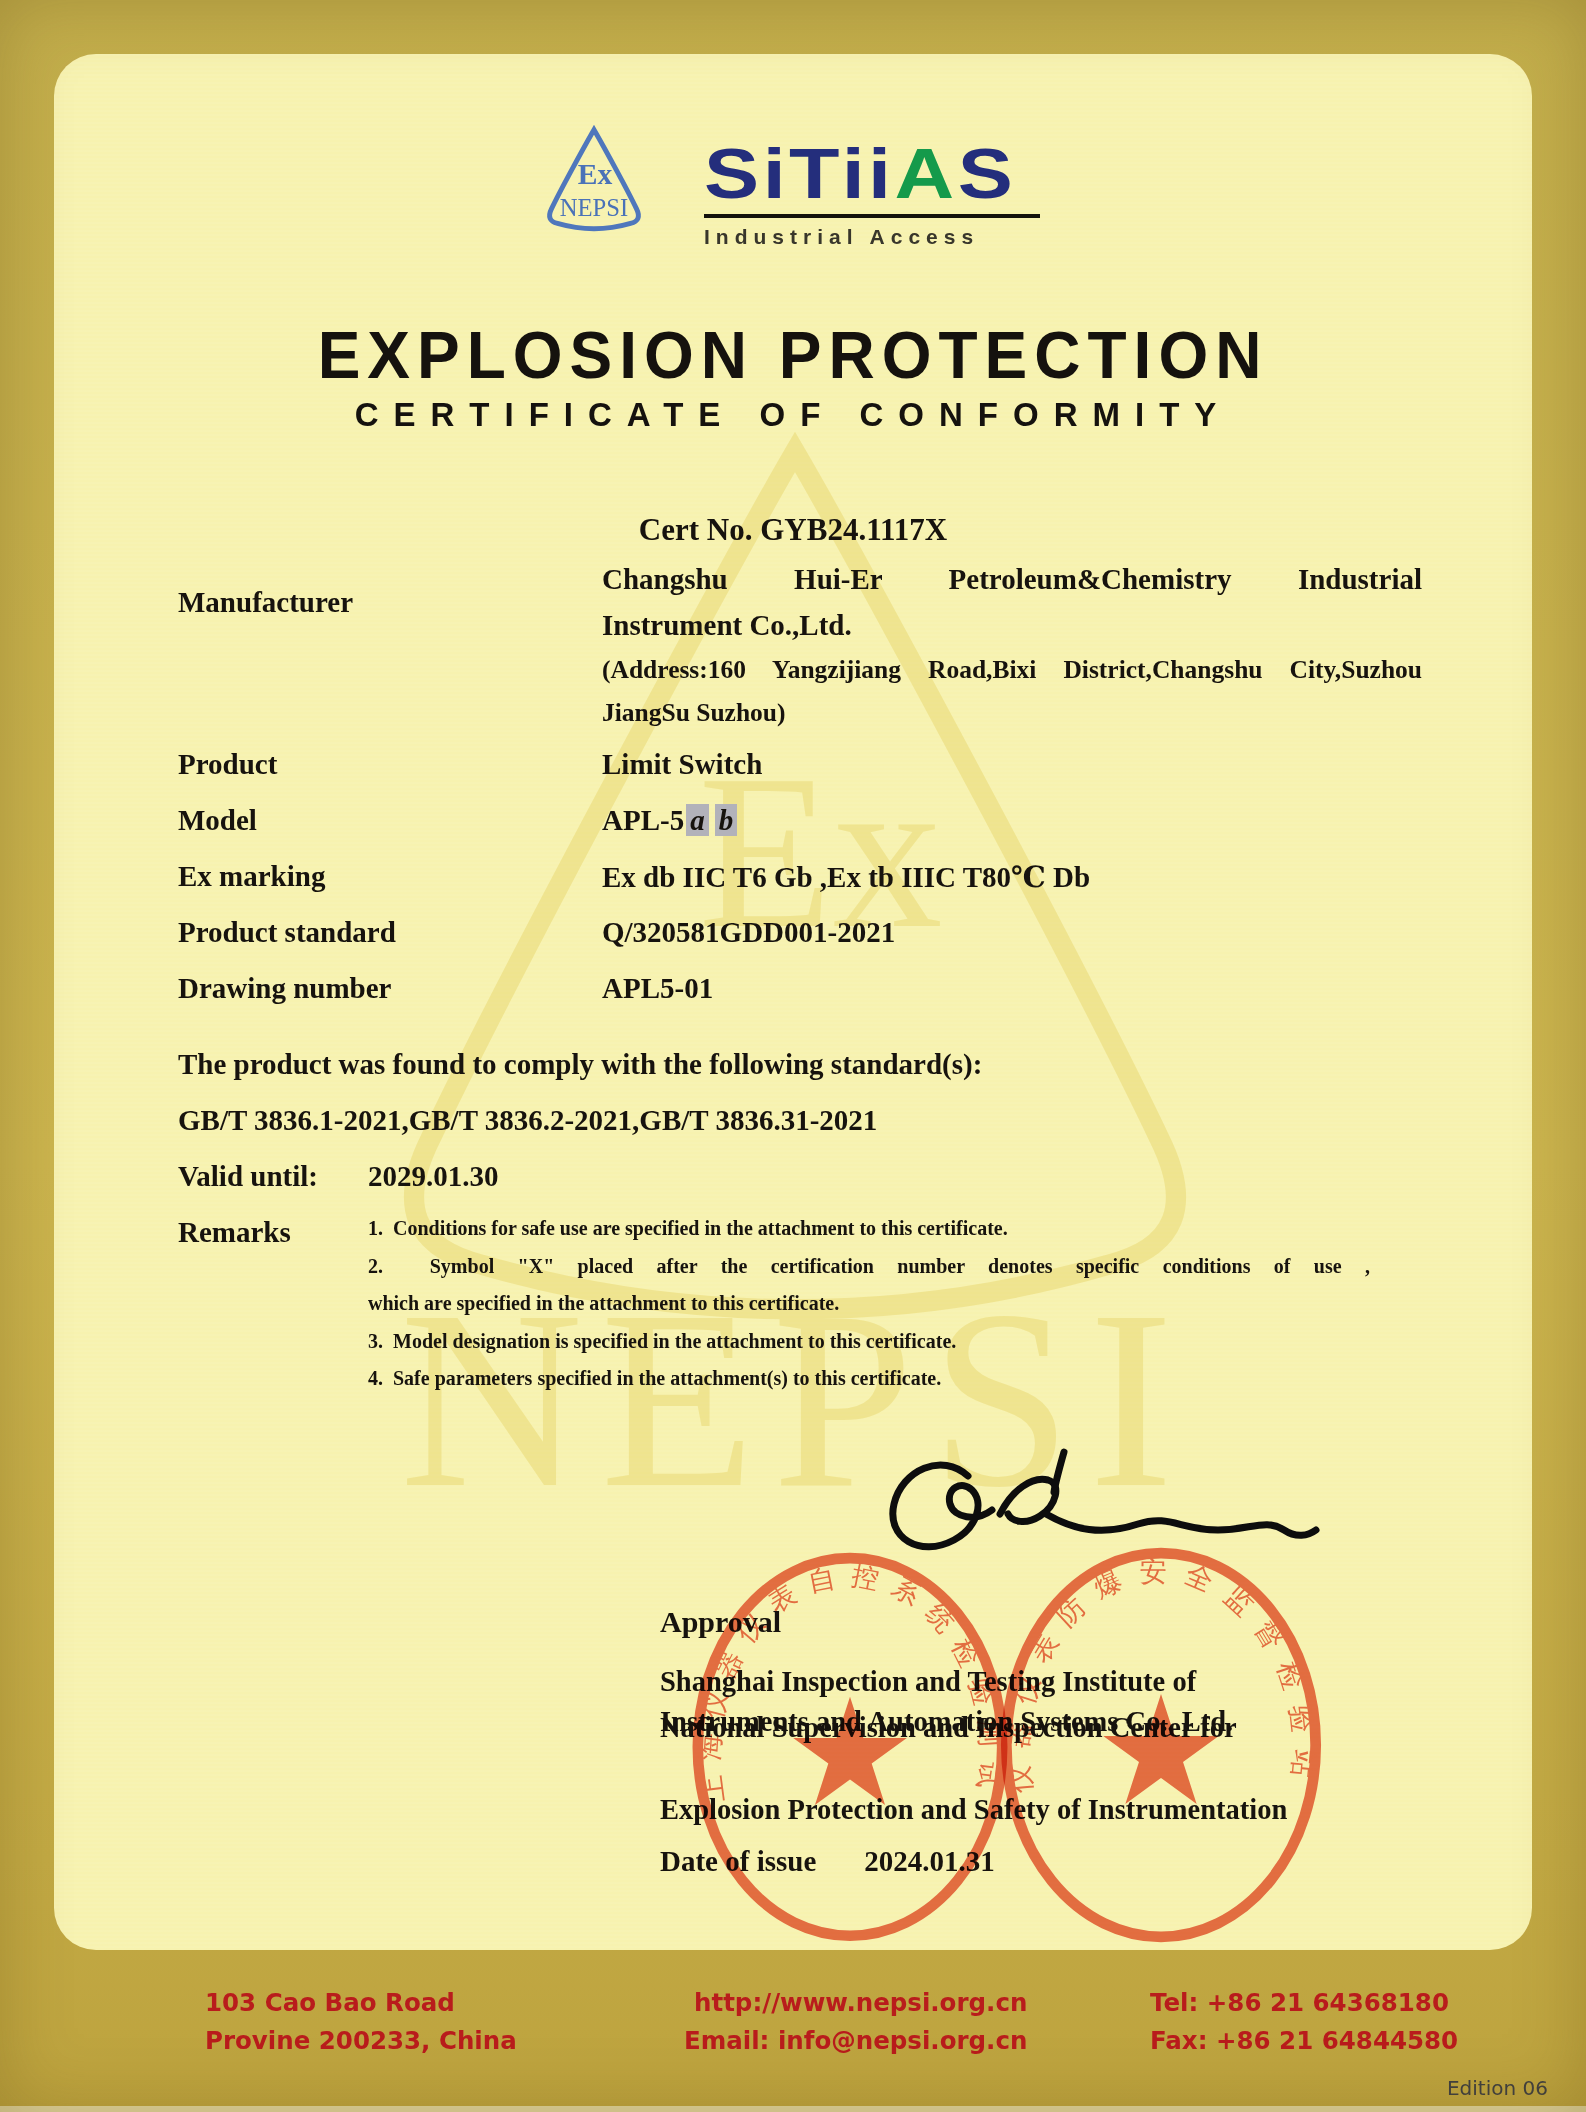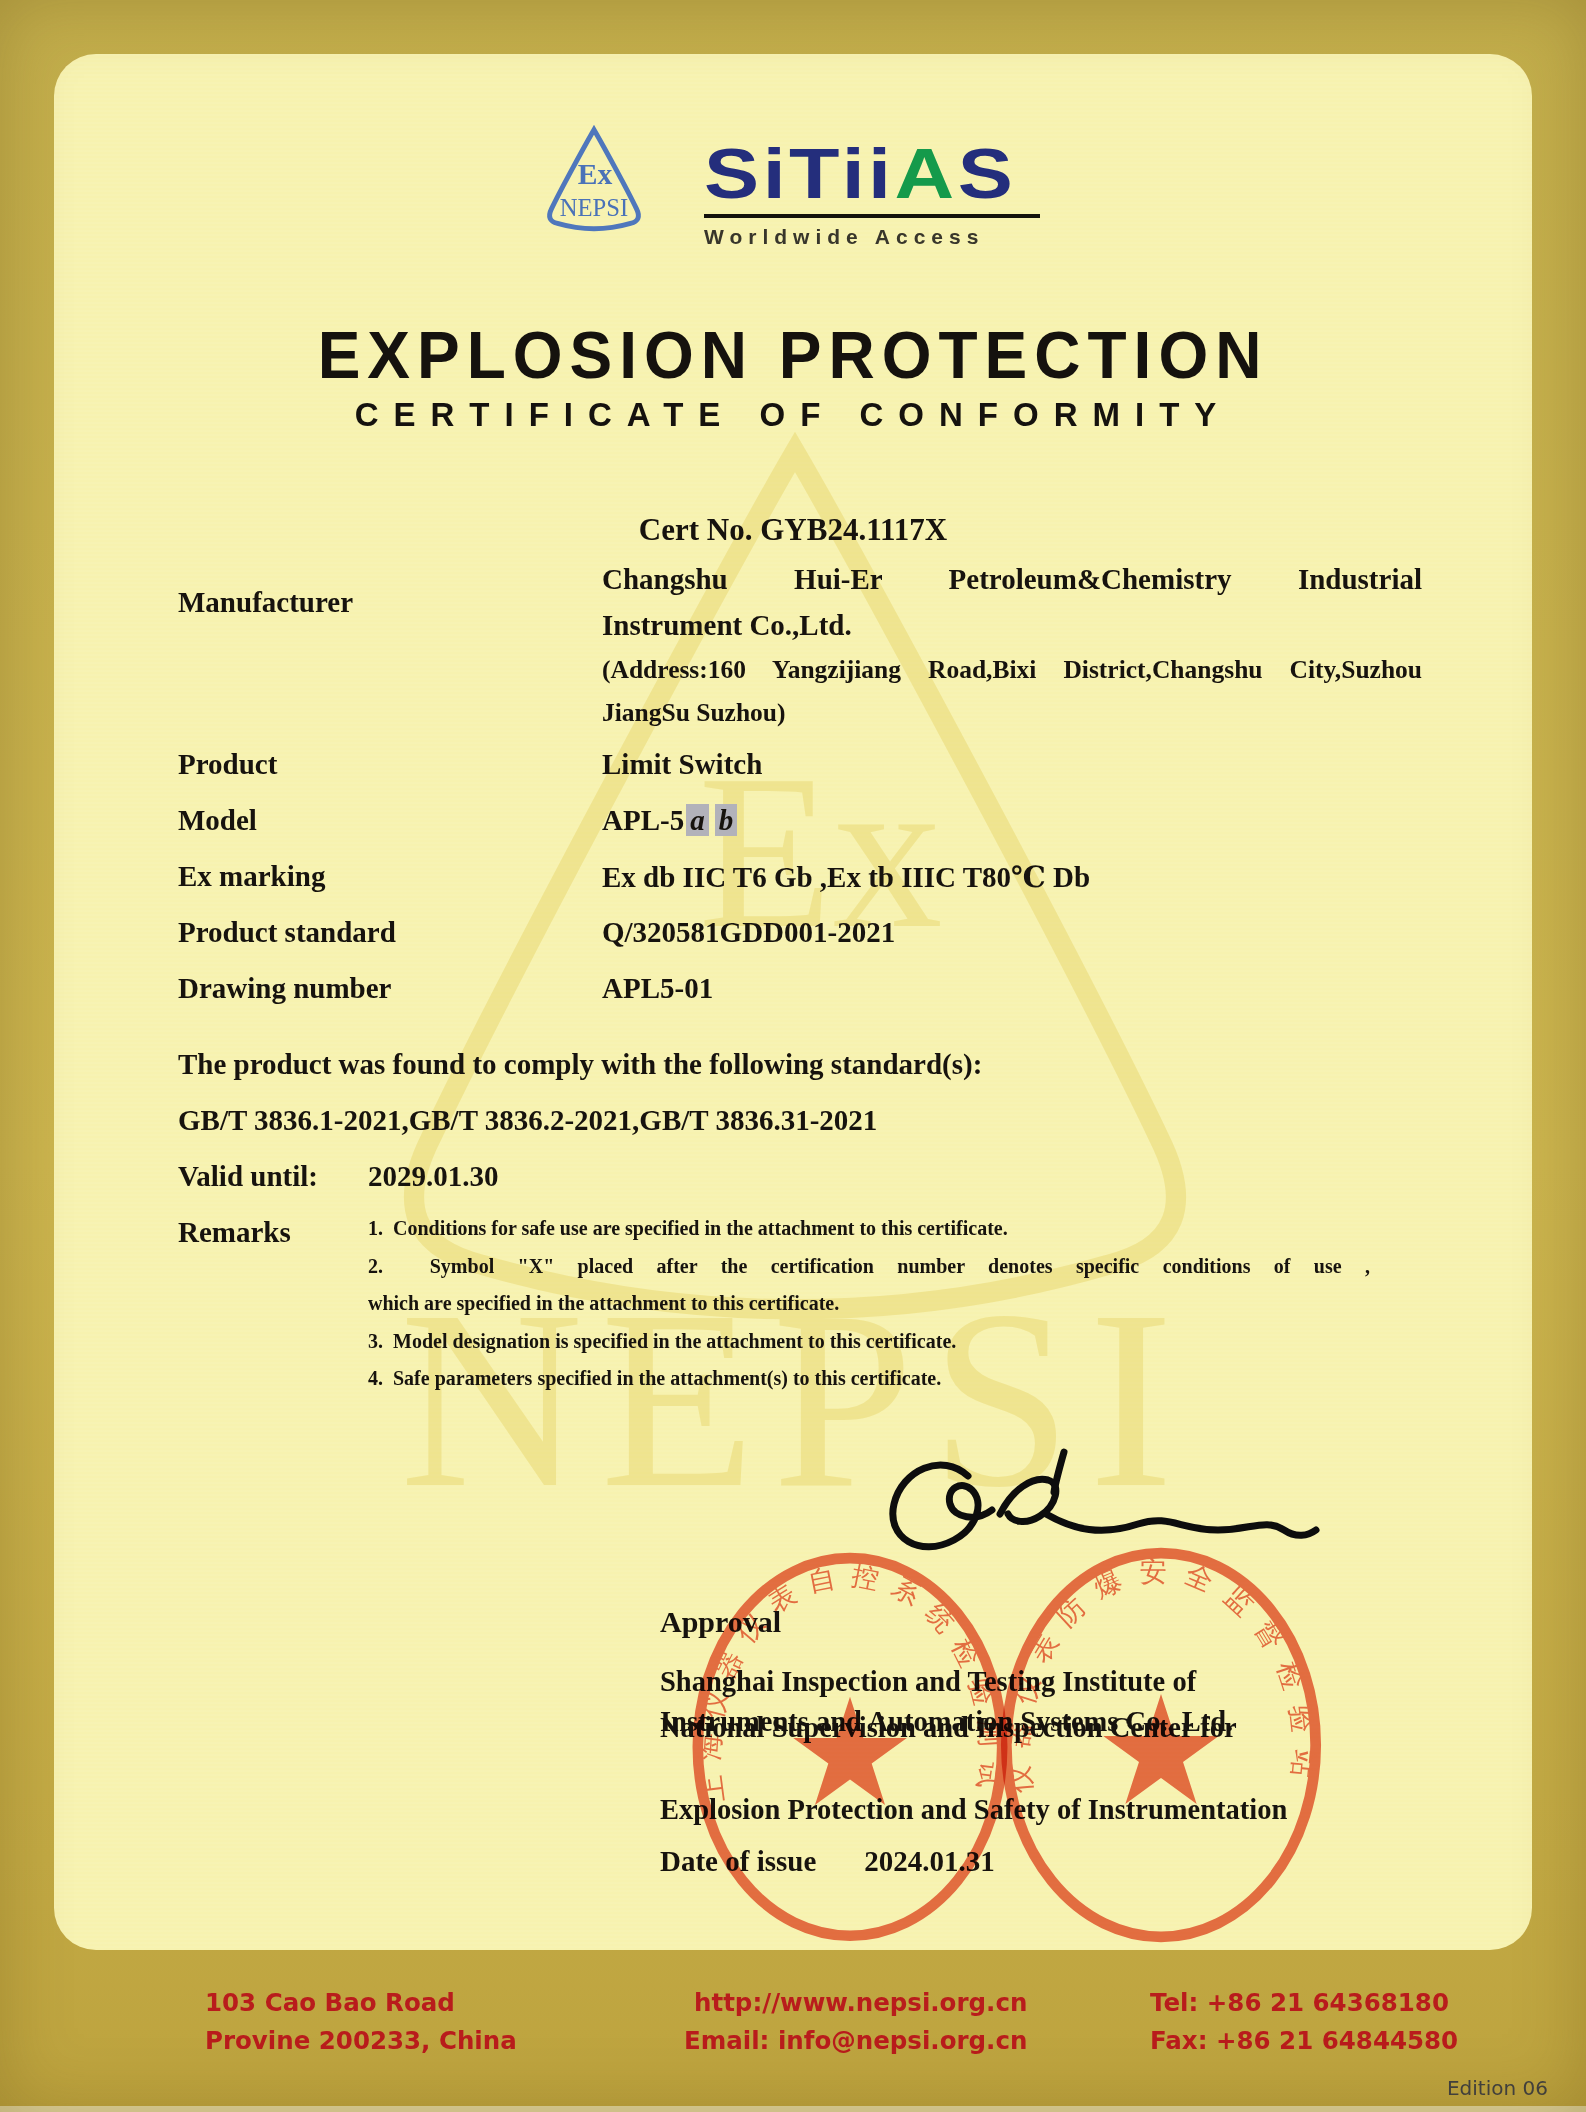--- a/index.html
+++ b/index.html
@@ -71,21 +71,21 @@
 
 <svg class="abs z2" style="left:520px;top:122px;" width="148" height="126" viewBox="0 0 150 122">
   <path d="M75 5 C 82 17 108 64 118 85 Q 124 97 112 100 C 88 107 62 107 38 100 Q 26 97 32 85 C 42 64 68 17 75 5 Z" fill="none" stroke="#4f77bc" stroke-width="5"></path>
   <text x="76" y="60" text-anchor="middle" font-size="30" fill="#4a72b8" font-weight="bold" font-family="Liberation Serif, DejaVu Serif, serif">Ex</text>
   <text x="75" y="92" text-anchor="middle" font-size="25" fill="#4a72b8" font-family="Liberation Serif, DejaVu Serif, serif">NEPSI</text>
 </svg>
 
 <div class="abs z2" style="left:704px;top:138px;">
   <div class="brand-text"><span>SiTii</span><span class="brand-green">A</span><span>S</span></div>
   <div class="brand-underline"></div>
-  <div class="brand-tagline">Worldwide Access</div>
+  <div class="brand-tagline">Industrial Access</div>
 </div>
 
 <div class="abs z2 title1">EXPLOSION PROTECTION</div>
 <div class="abs z2 title2">CERTIFICATE OF CONFORMITY</div>
 <div class="abs z2 certno">Cert No. GYB24.1117X</div>
 
 <div class="abs z2 lbl" style="top:586px;">Manufacturer</div>
 <div class="abs z2 mfr-block">
   <div class="mfr-name1">Changshu Hui-Er Petroleum&amp;Chemistry Industrial</div>
   <div class="mfr-name2">Instrument Co.,Ltd.</div>

